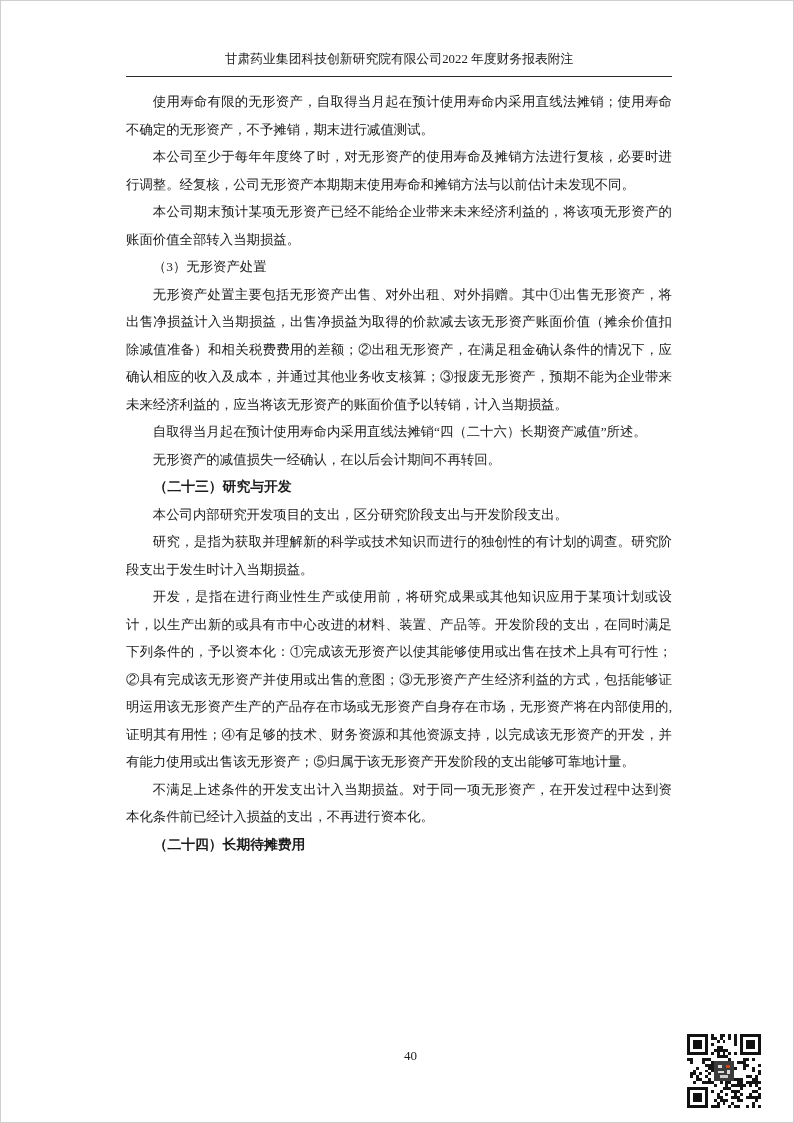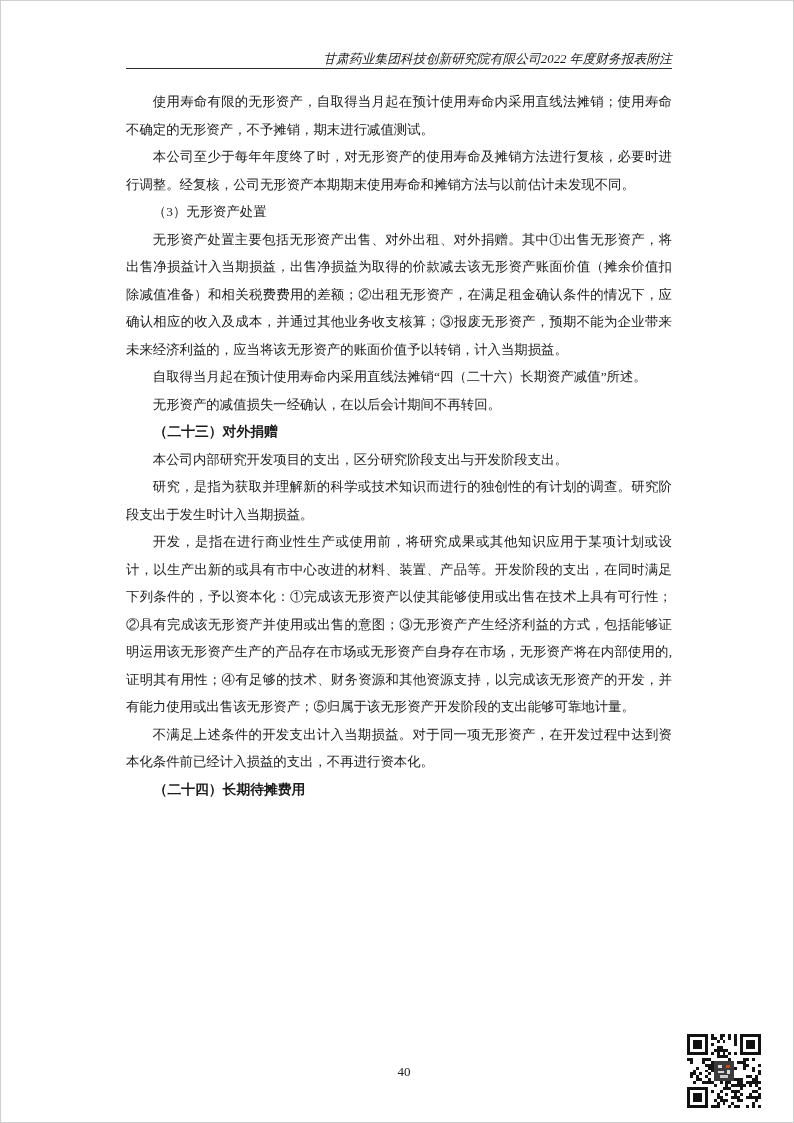--- a/index.html
+++ b/index.html
@@ -4,59 +4,59 @@
 <style>
   html,body{margin:0;padding:0;}
   body{
     width:794px;height:1123px;position:relative;background:#ffffff;
     font-family:"Liberation Serif","DejaVu Serif",serif;color:#1b1b1b;
     overflow:hidden;
   }
   .page{position:absolute;inset:0;background:#fff;outline:1px solid #cfcfcf;outline-offset:-1px;}
   .page-header{
     position:absolute;left:126px;top:51px;width:546px;
-    display:flex;justify-content:flex-end;align-items:flex-end;
-    font-size:12.8px;line-height:17px;padding-bottom:0;
+    display:flex;justify-content:center;align-items:flex-end;
+    font-size:12.8px;line-height:17px;padding-bottom:8px;
     border-bottom:1.8px solid #2b2b2b;
-    font-style:italic;
   }
   .page-header .company{white-space:nowrap;}
   .page-header .doctitle{white-space:nowrap;}
   .content{
     position:absolute;left:126px;top:88px;width:546px;
     font-size:13.4px;line-height:27.5px;text-align:justify;
     letter-spacing:0px;
   }
   .content p{margin:0;text-indent:2em;}
   .content p.bold{font-weight:bold;font-size:13.8px;}
   .page-number{
-    position:absolute;top:1048px;left:388px;width:32px;text-align:center;
-    font-size:13px;color:#222;margin-top:16px;
+    position:absolute;top:1048px;left:404px;width:32px;text-align:left;
+    font-size:13px;color:#222;
   }
   .qr{position:absolute;left:687px;top:1034px;width:74px;height:74px;}
   .qr svg{display:block;width:74px;height:74px;}
 </style>
 </head>
 <body>
 
 <div class="page">
 
   <div class="page-header">
     <span class="company">甘肃药业集团科技创新研究院有限公司</span>
     <span class="doctitle">2022 年度财务报表附注</span>
   </div>
 
   <div class="content">
     <p>使用寿命有限的无形资产，自取得当月起在预计使用寿命内采用直线法摊销；使用寿命不确定的无形资产，不予摊销，期末进行减值测试。</p>
     <p>本公司至少于每年年度终了时，对无形资产的使用寿命及摊销方法进行复核，必要时进行调整。经复核，公司无形资产本期期末使用寿命和摊销方法与以前估计未发现不同。</p>
+    <p>本公司期末预计某项无形资产已经不能给企业带来未来经济利益的，将该项无形资产的账面价值全部转入当期损益。</p>
     <p>（3）无形资产处置</p>
     <p>无形资产处置主要包括无形资产出售、对外出租、对外捐赠。其中①出售无形资产，将出售净损益计入当期损益，出售净损益为取得的价款减去该无形资产账面价值（摊余价值扣除减值准备）和相关税费费用的差额；②出租无形资产，在满足租金确认条件的情况下，应确认相应的收入及成本，并通过其他业务收支核算；③报废无形资产，预期不能为企业带来未来经济利益的，应当将该无形资产的账面价值予以转销，计入当期损益。</p>
     <p>自取得当月起在预计使用寿命内采用直线法摊销“四（二十六）长期资产减值”所述。</p>
     <p>无形资产的减值损失一经确认，在以后会计期间不再转回。</p>
-    <p class="bold">（二十三）对外捐赠</p>
+    <p class="bold">（二十三）研究与开发</p>
     <p>本公司内部研究开发项目的支出，区分研究阶段支出与开发阶段支出。</p>
     <p>研究，是指为获取并理解新的科学或技术知识而进行的独创性的有计划的调查。研究阶段支出于发生时计入当期损益。</p>
     <p>开发，是指在进行商业性生产或使用前，将研究成果或其他知识应用于某项计划或设计，以生产出新的或具有市中心改进的材料、装置、产品等。开发阶段的支出，在同时满足下列条件的，予以资本化：①完成该无形资产以使其能够使用或出售在技术上具有可行性；②具有完成该无形资产并使用或出售的意图；③无形资产产生经济利益的方式，包括能够证明运用该无形资产生产的产品存在市场或无形资产自身存在市场，无形资产将在内部使用的,证明其有用性；④有足够的技术、财务资源和其他资源支持，以完成该无形资产的开发，并有能力使用或出售该无形资产；⑤归属于该无形资产开发阶段的支出能够可靠地计量。</p>
     <p>不满足上述条件的开发支出计入当期损益。对于同一项无形资产，在开发过程中达到资本化条件前已经计入损益的支出，不再进行资本化。</p>
     <p class="bold">（二十四）长期待摊费用</p>
   </div>
 
   <div class="page-number">40</div>
 
   <div class="qr">

